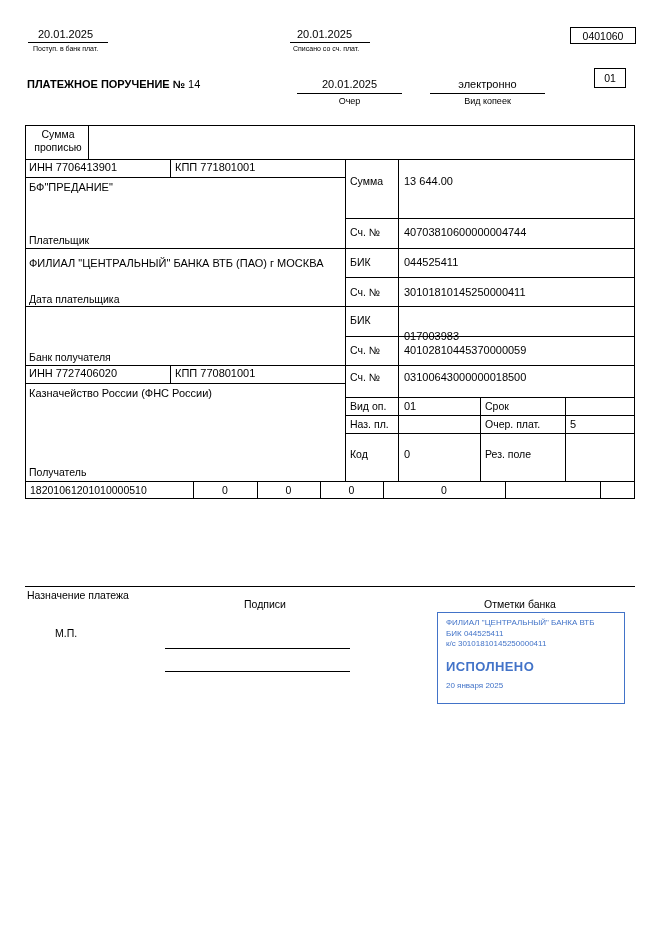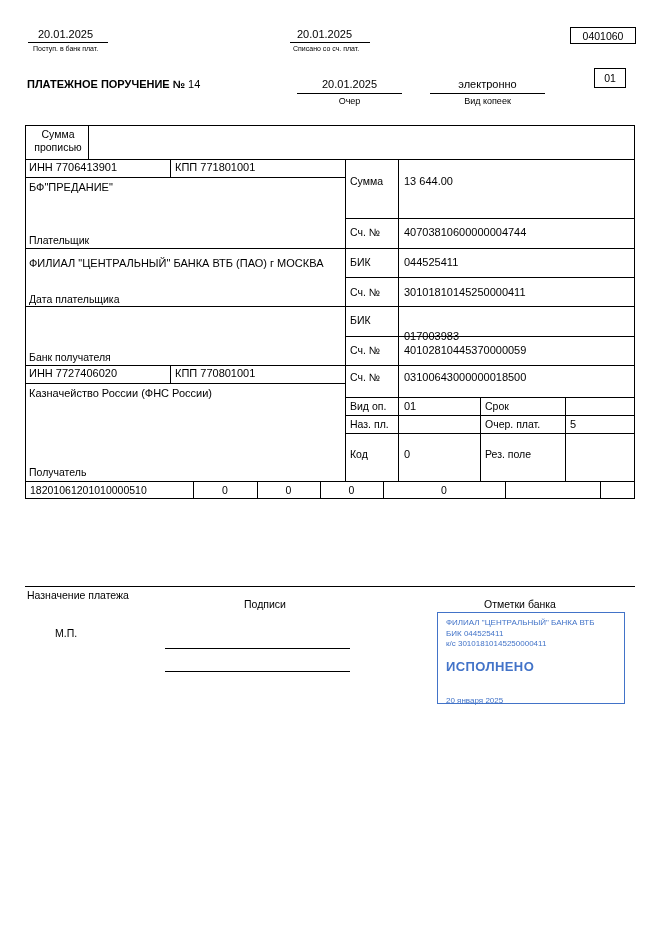--- a/index.html
+++ b/index.html
@@ -10,21 +10,21 @@
   .sm{font-size:10.5px;}
   .tiny{font-size:7px;line-height:8px;}
   .cap{font-size:9px;line-height:10px;}
   .b{font-weight:bold;}
   .ctr{text-align:center;}
   .hl{position:absolute;height:1px;background:#000;}
   .vl{position:absolute;width:1px;background:#000;}
   .box{position:absolute;border:1px solid #000;display:flex;align-items:center;justify-content:center;font-size:10.5px;box-sizing:border-box;}
   #stamp{position:absolute;left:437px;top:612px;width:188px;height:92px;border:1.5px solid #4273c8;color:#4273c8;padding:5px 8px;box-sizing:border-box;font-size:8px;line-height:10.5px;}
   #stamp .status{font-weight:bold;font-size:13px;margin-top:12px;letter-spacing:0.4px;}
-  #stamp .sdate{margin-top:24px;}
+  #stamp .sdate{margin-top:9px;}
 </style>
 </head>
 <body>
 
 <div id="page">
 
   <div class="txt" style="left:38px;top:28px">20.01.2025</div>
   <div class="hl" style="left:28px;top:42px;width:80px"></div>
   <div class="txt tiny" style="left:33px;top:45px">Поступ. в банк плат.</div>
 

